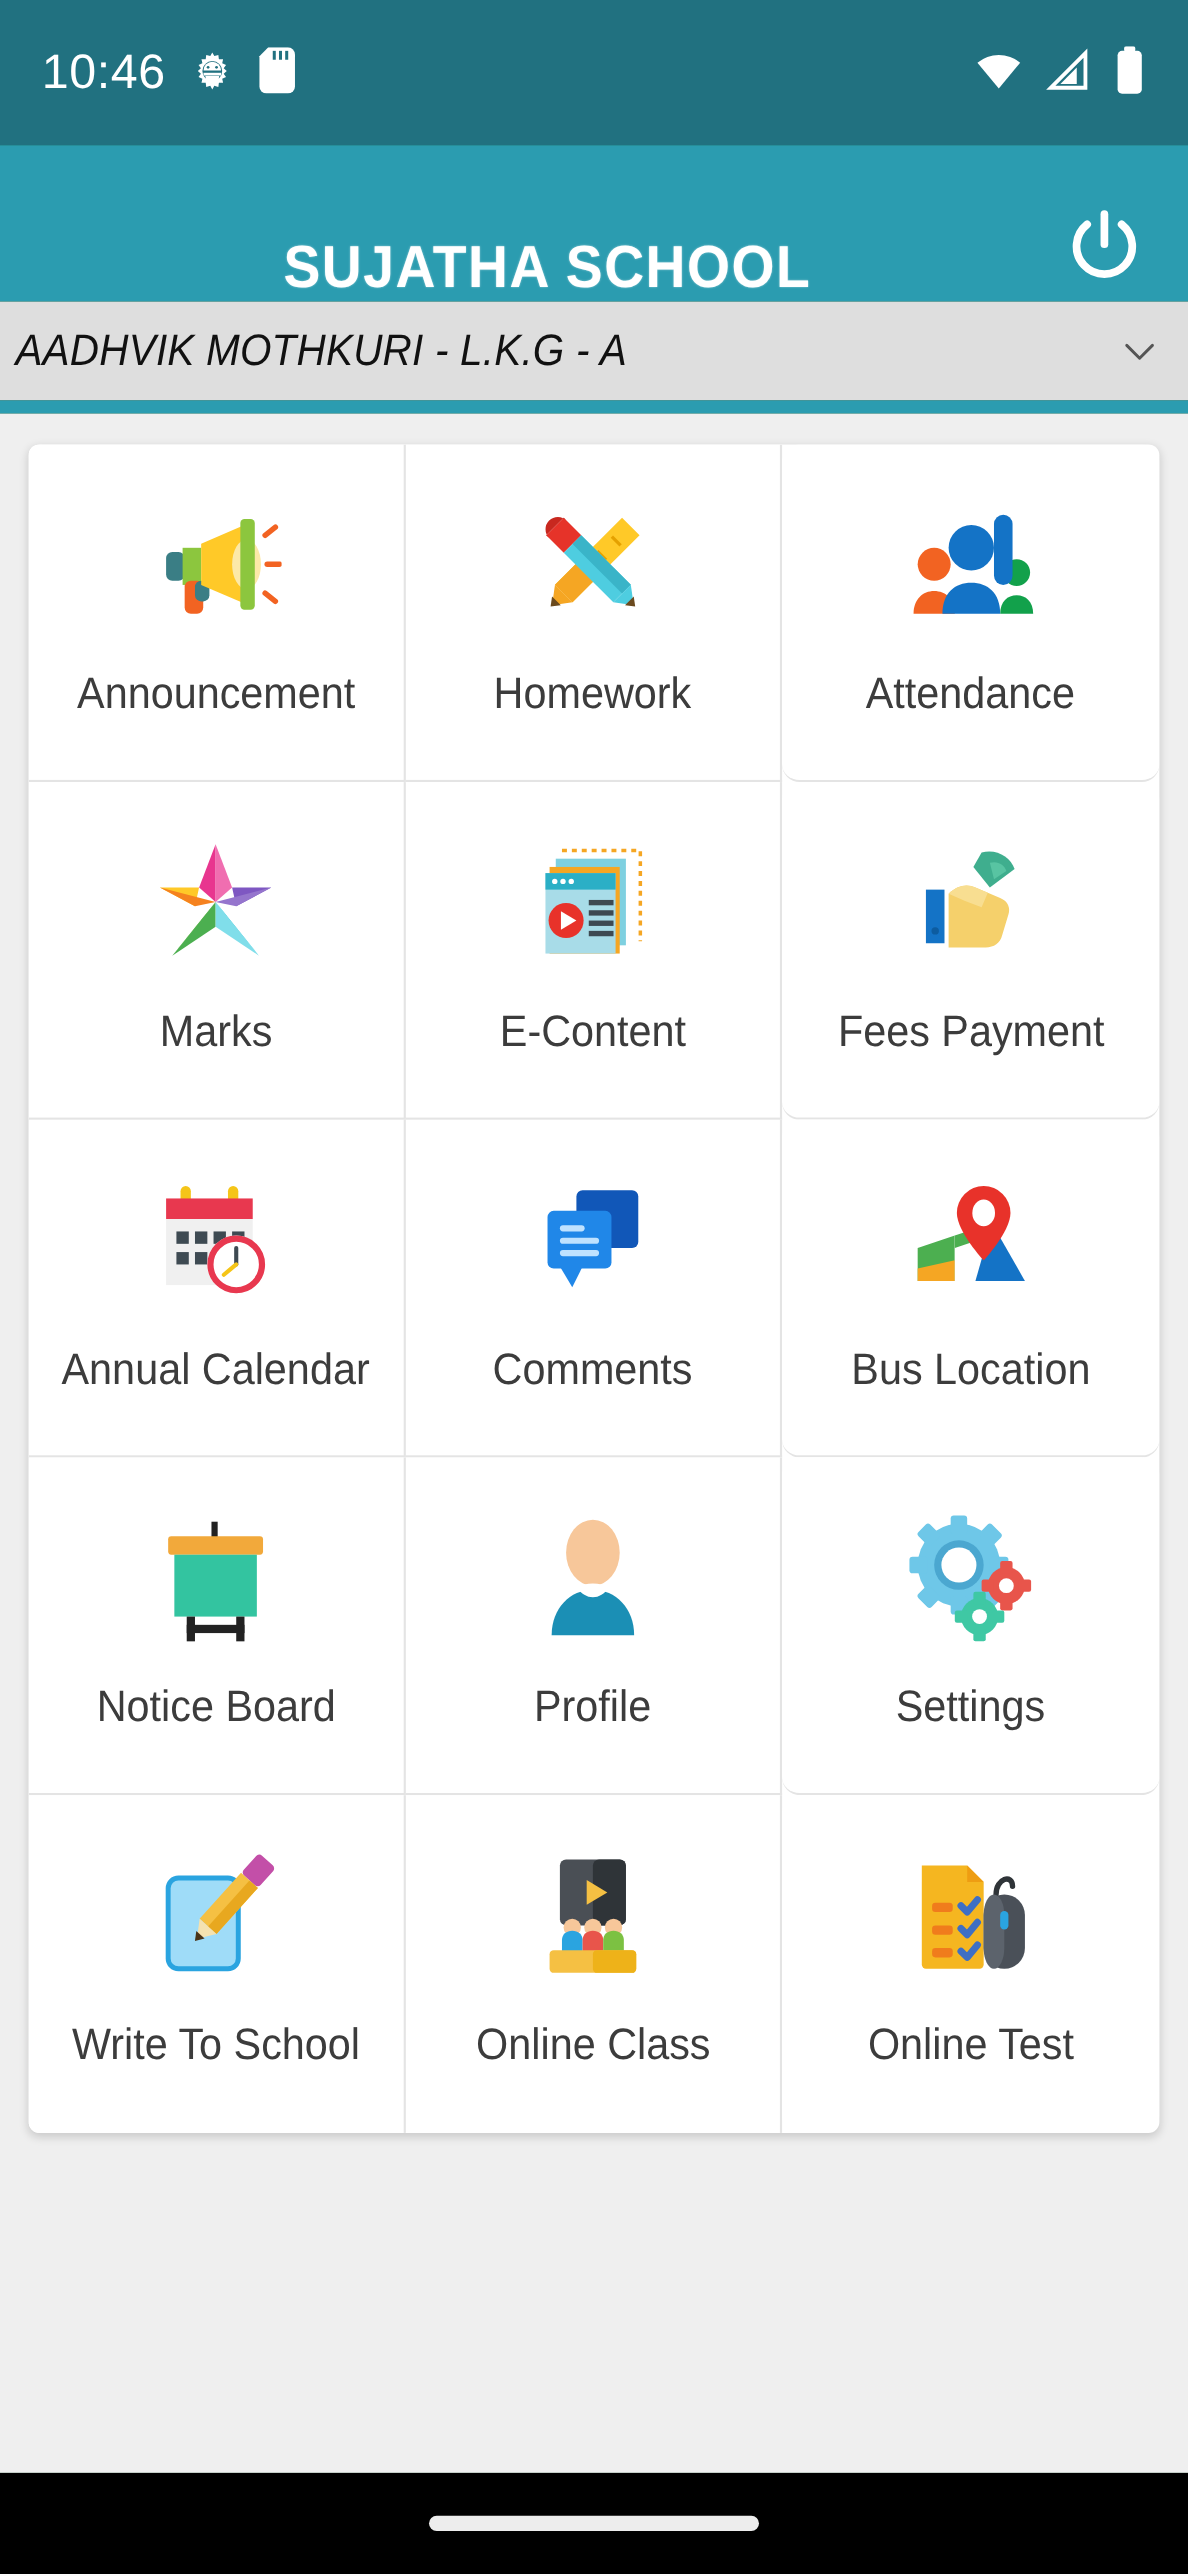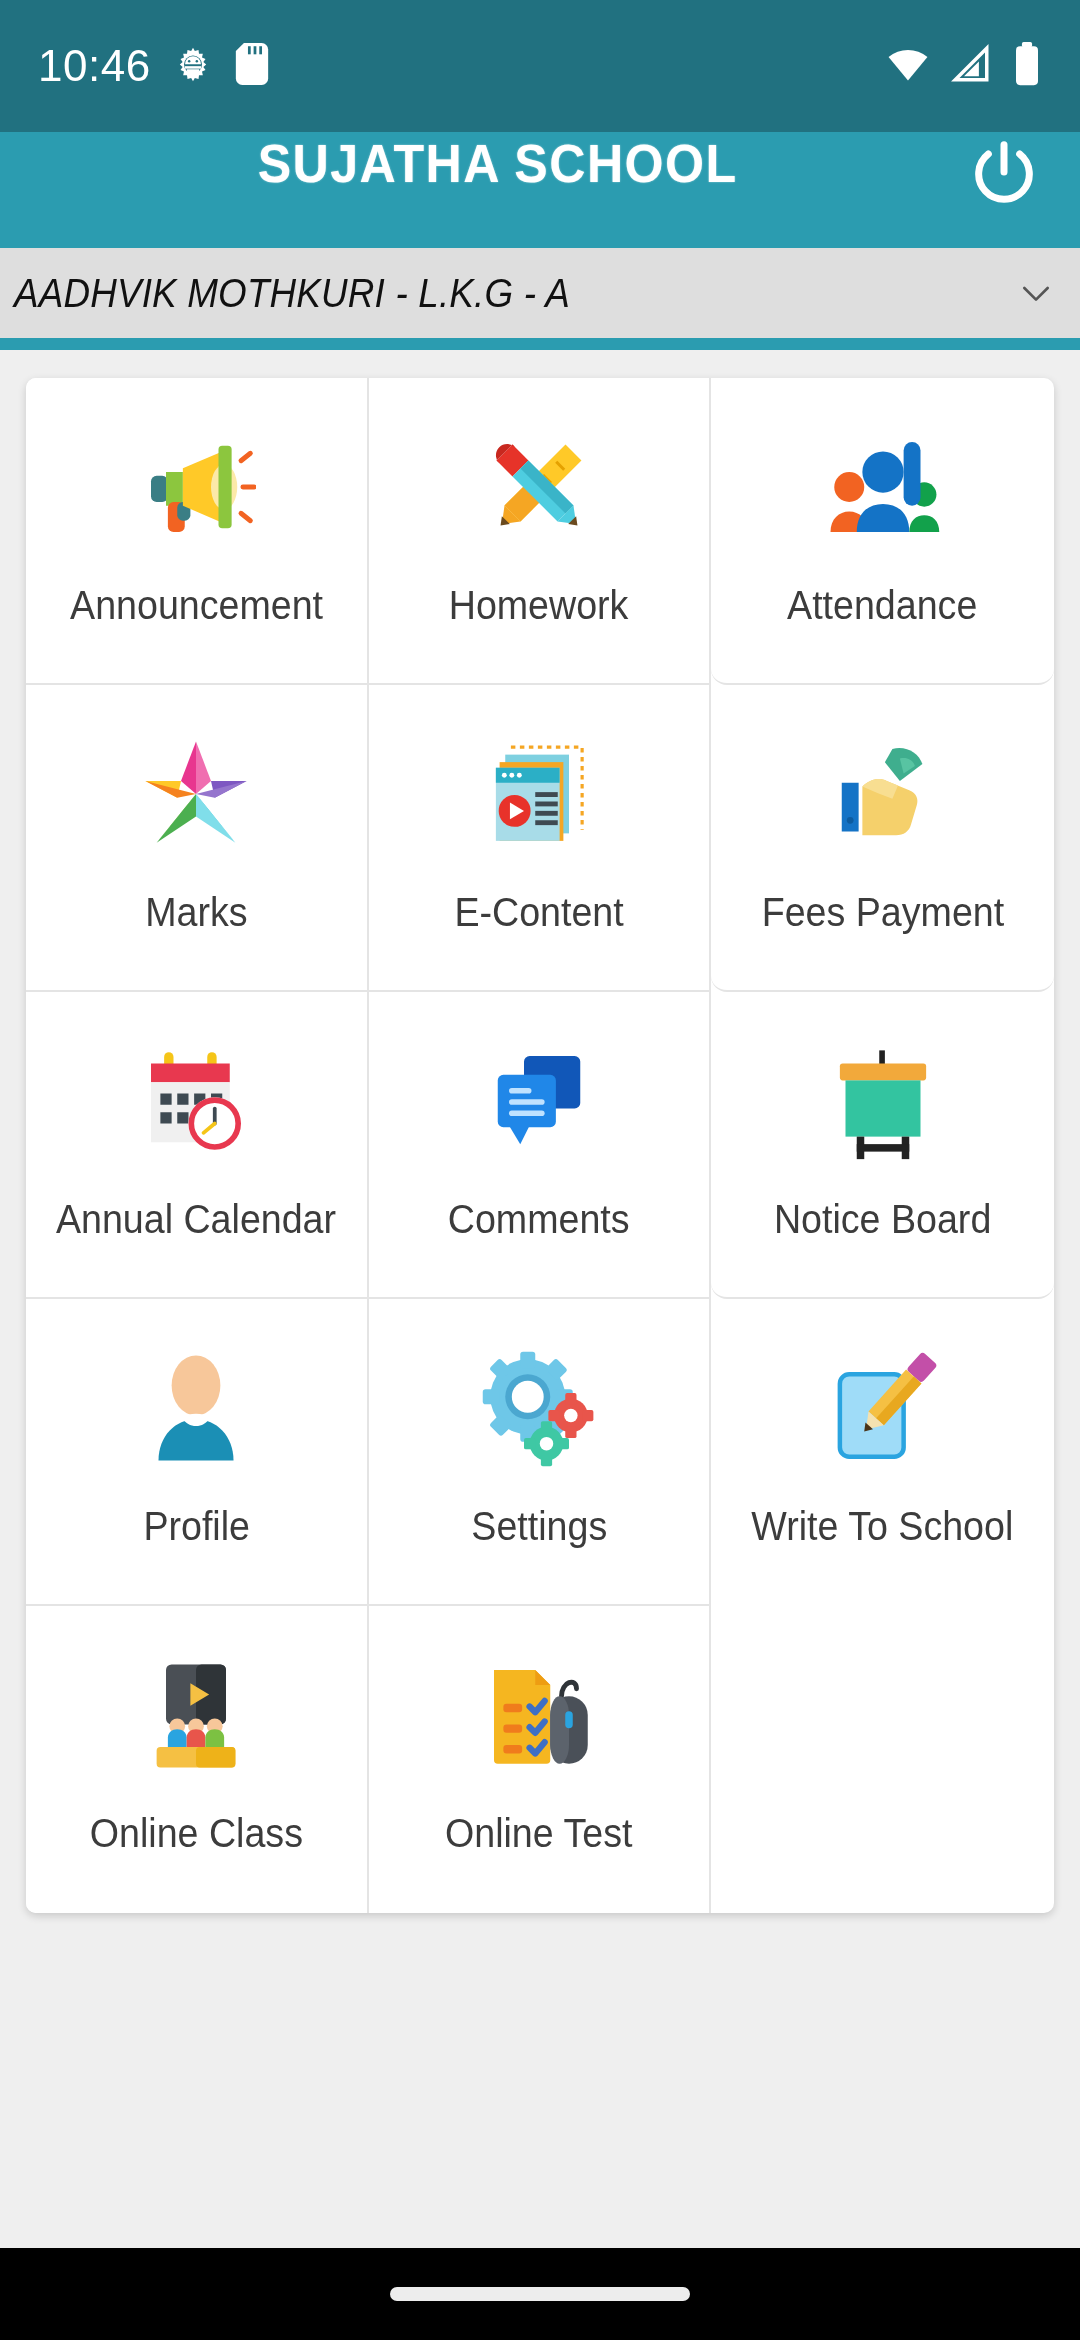--- a/index.html
+++ b/index.html
@@ -26,22 +26,22 @@
   .sb-left { display:flex; align-items:center; gap:22px; }
   .sb-time {
     color:#ffffff; font-size:44px; letter-spacing:0.5px;
     font-family:"Liberation Sans", sans-serif;
   }
   .sb-right { margin-left:auto; display:flex; align-items:center; gap:20px; }
   .sb-icon { display:block; }
 
   
   .appbar {
-    height:116px; background:#2B9CB0;
-    display:flex; align-items:flex-start;
+    height:142px; background:#2B9CB0;
+    display:flex; align-items:flex-end;
     position:relative;
     flex:0 0 auto;
   }
   .app-title {
     flex:1; text-align:center;
     color:#ffffff;
     font-size:54px; font-weight:bold;
     letter-spacing:1.5px;
     transform:scaleX(0.93);
     text-shadow:0 0 2px rgba(255,255,255,0.55);
@@ -359,20 +359,34 @@
             <g fill="#BFE2FF">
               <rect x="16" y="25" width="12" height="3" rx="1.5"></rect>
               <rect x="16" y="31" width="19" height="3" rx="1.5"></rect>
               <rect x="16" y="37" width="19" height="3" rx="1.5"></rect>
             </g>
           </svg>
         </div>
         <div class="tile-label">Comments</div>
       </div>
 
+      <div class="tile">
+        <div class="tile-icon">
+          <svg width="120" height="120" viewBox="0 0 64 64">
+            <path d="M6 36 24 30v22H6z" fill="#4CAF50"></path>
+            <path d="M6 46 24 42v10H6z" fill="#F5A623"></path>
+            <path d="M24 30 42 24v28H24z" fill="#ffffff"></path>
+            <path d="M42 24 58 52H34z" fill="#1473C6"></path>
+            <path d="M24 30 42 24v6L24 36z" fill="#4CAF50"></path>
+            <path d="M38 6a13 13 0 0 1 13 13c0 9-13 23-13 23S25 28 25 19A13 13 0 0 1 38 6z" fill="#E8322A"></path>
+            <ellipse cx="38" cy="19" rx="5.5" ry="6.5" fill="#ffffff"></ellipse>
+          </svg>
+        </div>
+        <div class="tile-label">Bus Location</div>
+      </div>
 
       <div class="tile">
         <div class="tile-icon">
           <svg width="120" height="120" viewBox="0 0 64 64">
             <rect x="30" y="5" width="3" height="9" fill="#222222"></rect>
             <rect x="9" y="12" width="46" height="9" rx="1.5" fill="#F2A93B"></rect>
             <rect x="12" y="21" width="40" height="30" fill="#33C4A0"></rect>
             <rect x="18" y="51" width="4" height="12" fill="#222222"></rect>
             <rect x="42" y="51" width="4" height="12" fill="#222222"></rect>
             <rect x="18" y="55" width="28" height="4" fill="#222222"></rect>

